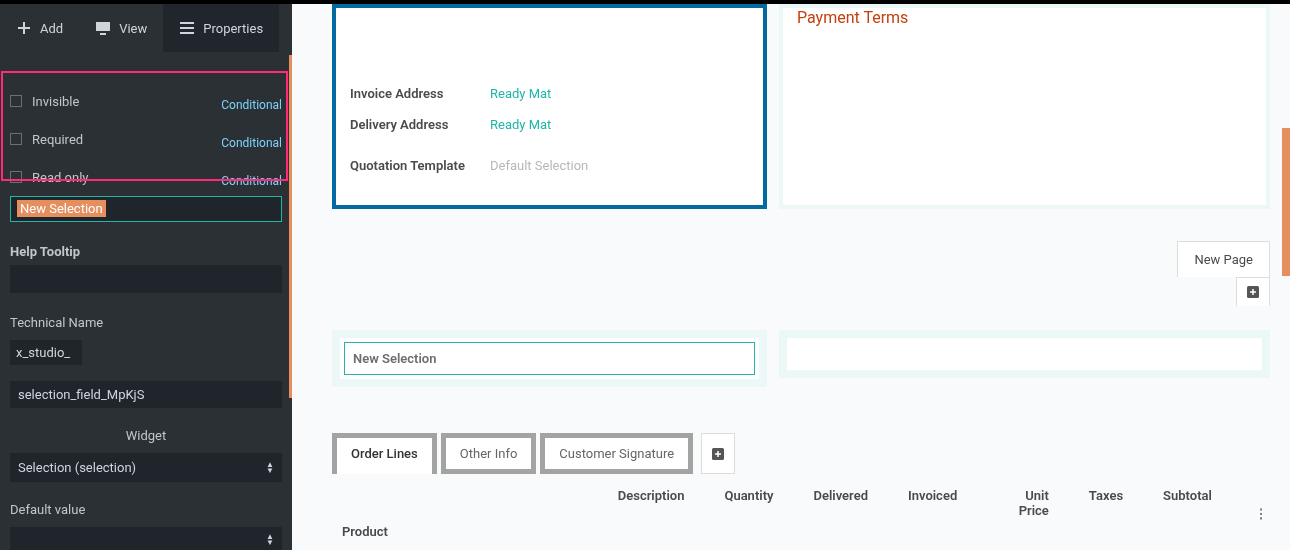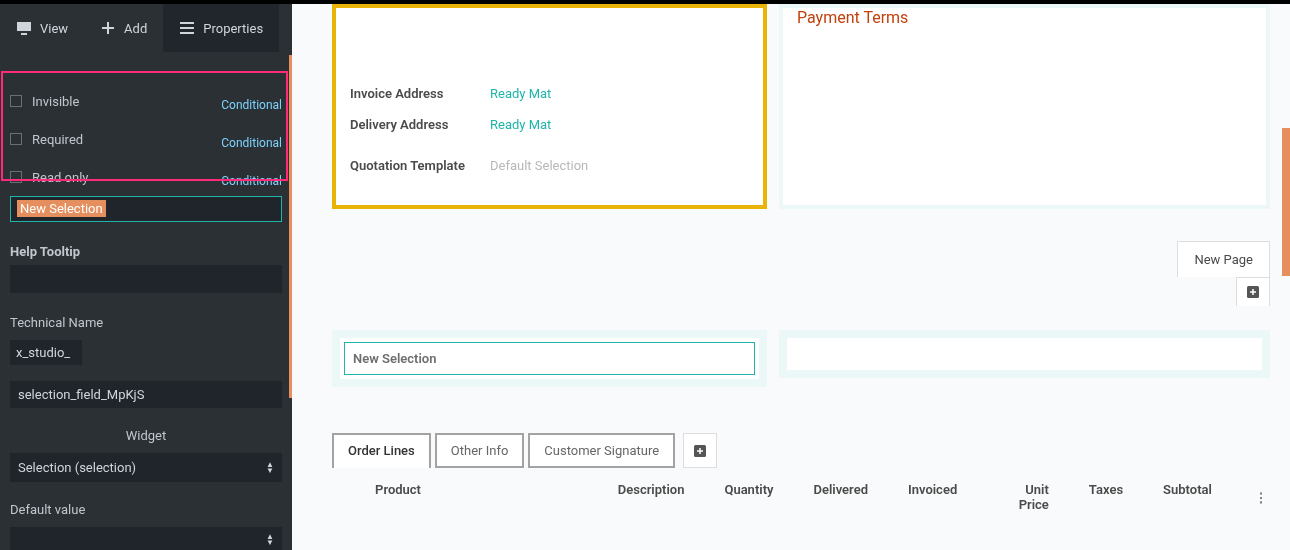--- a/index.html
+++ b/index.html
@@ -22,70 +22,70 @@
   .label-value { background: #e58e5e; color: #fff; padding: 1px 3px; }
   .tech-row { display: flex; gap: 6px; margin: 4px 10px 16px 10px; }
   .tech-small { background: #1f252b; color: #cfd5db; font-size: 13px; padding: 5px 6px; width: 72px; }
   .tech-full { background: #1f252b; color: #cfd5db; font-size: 13px; padding: 6px 8px; margin: 6px 10px 0 10px; }
   .select-dark { background: #1f252b; color: #cfd5db; font-size: 13px; padding: 7px 8px; margin: 4px 10px 0 10px; width: calc(100% - 20px); display: flex; justify-content: space-between; align-items: center; }
   .caret-two { display: flex; flex-direction: column; line-height: 6px; font-size: 8px; color: #cfd5db; }
   .orange-strip { position: absolute; top: 51px; right: 0; width: 3px; height: 343px; background: #e58e5e; }
 
   .content { flex: 1; background: #f9fafb; padding: 0 20px 0 40px; overflow: hidden; position: relative; }
   .form-grid { display: flex; gap: 12px; }
-  .col-left { width: 435px; background: #fff; border: 4px solid #eab308; padding: 14px; }
+  .col-left { width: 435px; background: #fff; border: 4px solid #0369a1; padding: 14px; }
   .col-right { flex: 1; background: #fff; border: 4px solid #ecf8f8; padding: 0 14px 14px 14px; }
   .frow { display: flex; padding: 8px 0; }
   .flabel { font-size: 13px; color: #4a4a4a; font-weight: 600; width: 140px; }
   .fval { font-size: 13px; color: #1fb5a9; }
   .fval.muted { color: #b8b8b8; }
   .pt-label { font-size: 16px; color: #c2410c; font-weight: 400; }
 
   .tabstrip { display: flex; align-items: flex-end; gap: 0; margin-top: 32px; flex-direction: column; }
   .page-tab { border: 1px solid #ddd; border-bottom: none; padding: 10px 16px; font-size: 13px; color: #4a4a4a; background: #fff; }
   .plus-tab { border: 1px solid #ddd; border-bottom: none; padding: 8px 10px; font-size: 13px; color: #4a4a4a; background: #fff; margin-left: 4px; display: flex; align-items: center; }
   .plus-tab svg { width: 12px; height: 12px; }
 
   .block-wrap { margin-top: 24px; display: flex; gap: 12px; }
   .sel-box { width: 435px; background: #fff; border: 8px solid #ecf8f8; padding: 4px; }
   .sel-label { border: 1px solid #1fb5a9; padding: 8px; font-size: 13px; color: #6e6e6e; font-weight: 600; }
   .empty-box { flex: 1; background: #fff; border: 8px solid #ecf8f8; height: 48px; }
 
   .lower-tabs { margin-top: 46px; display: flex; gap: 4px; align-items: stretch; }
-  .lt { border: 2px solid #a3a3a3; padding: 8px 14px; font-size: 13px; color: #666; background: #fff; }
+  .lt { border: 5px solid #a3a3a3; padding: 8px 14px; font-size: 13px; color: #666; background: #fff; }
   .lt.active { color: #333; font-weight: 500; border-bottom: none; }
 
   .thead { display: flex; font-size: 13px; color: #4a4a4a; font-weight: 600; padding: 14px 0 0 10px; gap: 40px; }
   .thead .th:first-child { width: 210px; }
   .thead .th { text-align: right; }
-  .thead .th.product { text-align: center; }
+  .thead .th.product { text-align: left; margin-top: 36px; }
 
   .right-orange { position: absolute; top: 124px; right: 0; width: 8px; height: 148px; background: #e58e5e; }
   .more-col { width: 20px; display:flex; align-items:center; justify-content:center; color:#777; font-weight:700; }
 </style>
 </head>
 <body>
 
 <div class="top-bar"></div>
 <div class="main">
 
   <div class="sidebar">
     <div class="orange-strip"></div>
     <div class="tabs">
       <div class="tab">
         <svg viewBox="0 0 16 16">
+            <path d="M7 2h2v5h5v2H9v5H7V9H2V7h5z"></path>
+          </svg>
+        <span>Add</span>
+      </div>
+      <div class="tab">
+        <svg viewBox="0 0 16 16">
             <path d="M1 2h14v9H1zM5 13h6v2H5z"></path>
           </svg>
         <span>View</span>
-      </div>
-      <div class="tab">
-        <svg viewBox="0 0 16 16">
-            <path d="M7 2h2v5h5v2H9v5H7V9H2V7h5z"></path>
-          </svg>
-        <span>Add</span>
       </div>
       <div class="tab active">
         <svg viewBox="0 0 16 16">
             <path d="M1 2h14v2H1zm0 5h14v2H1zm0 5h14v2H1z"></path>
           </svg>
         <span>Properties</span>
       </div>
     </div>
 
     <div style="height:30px;"></div>

